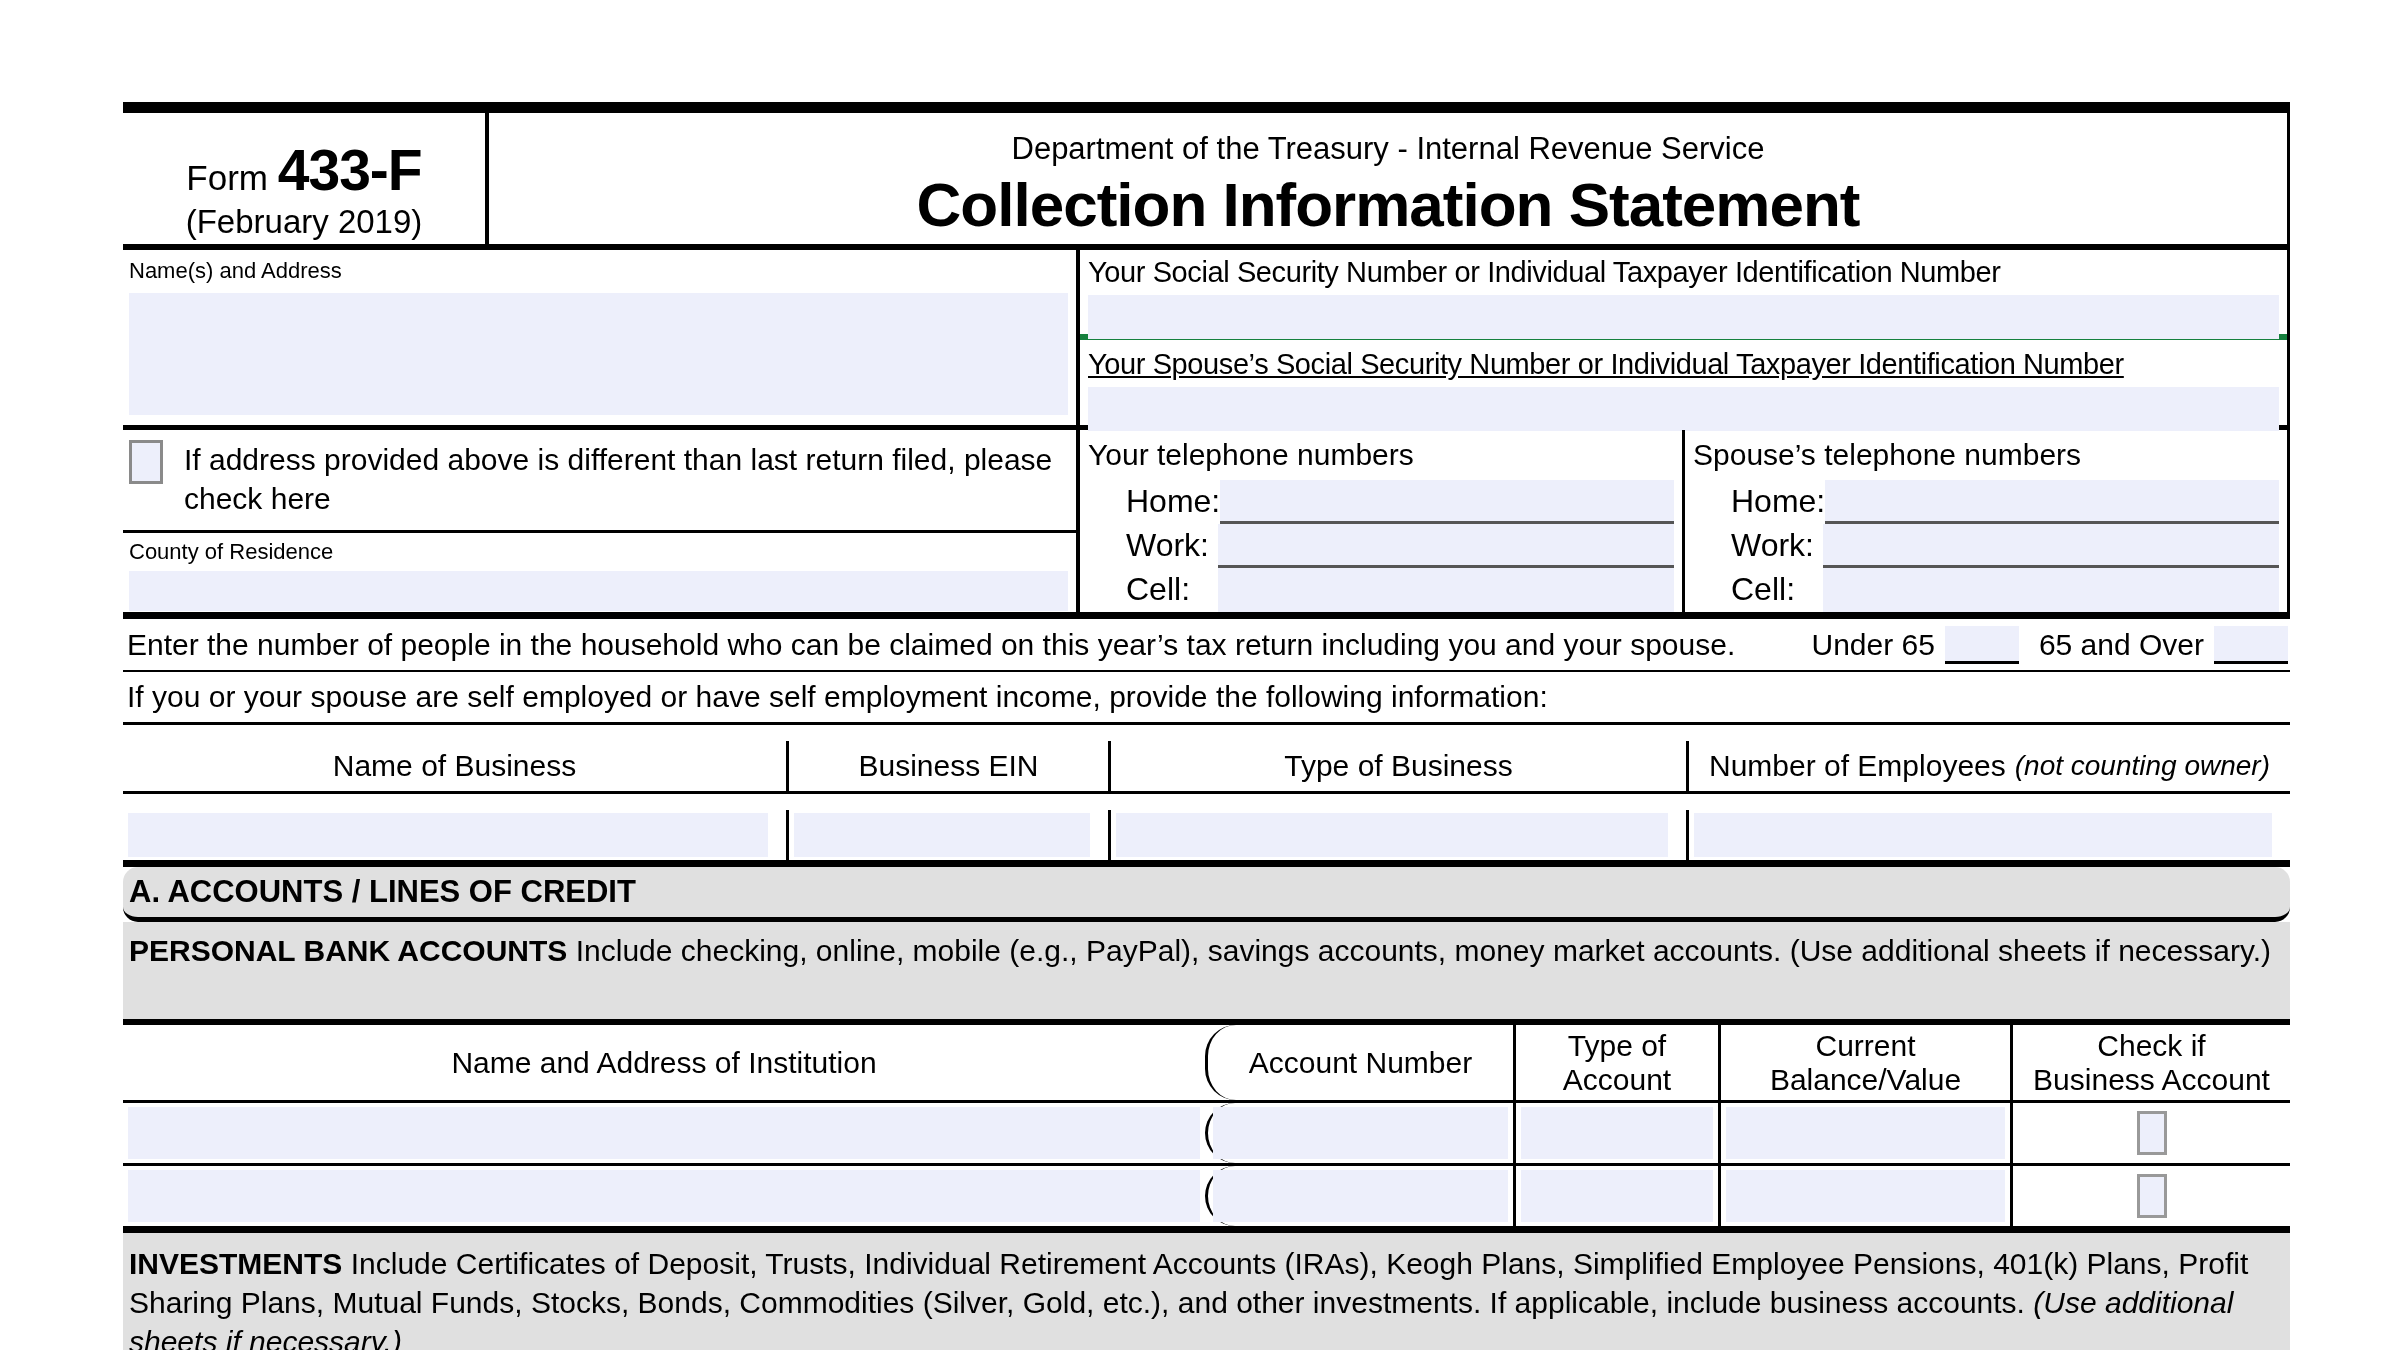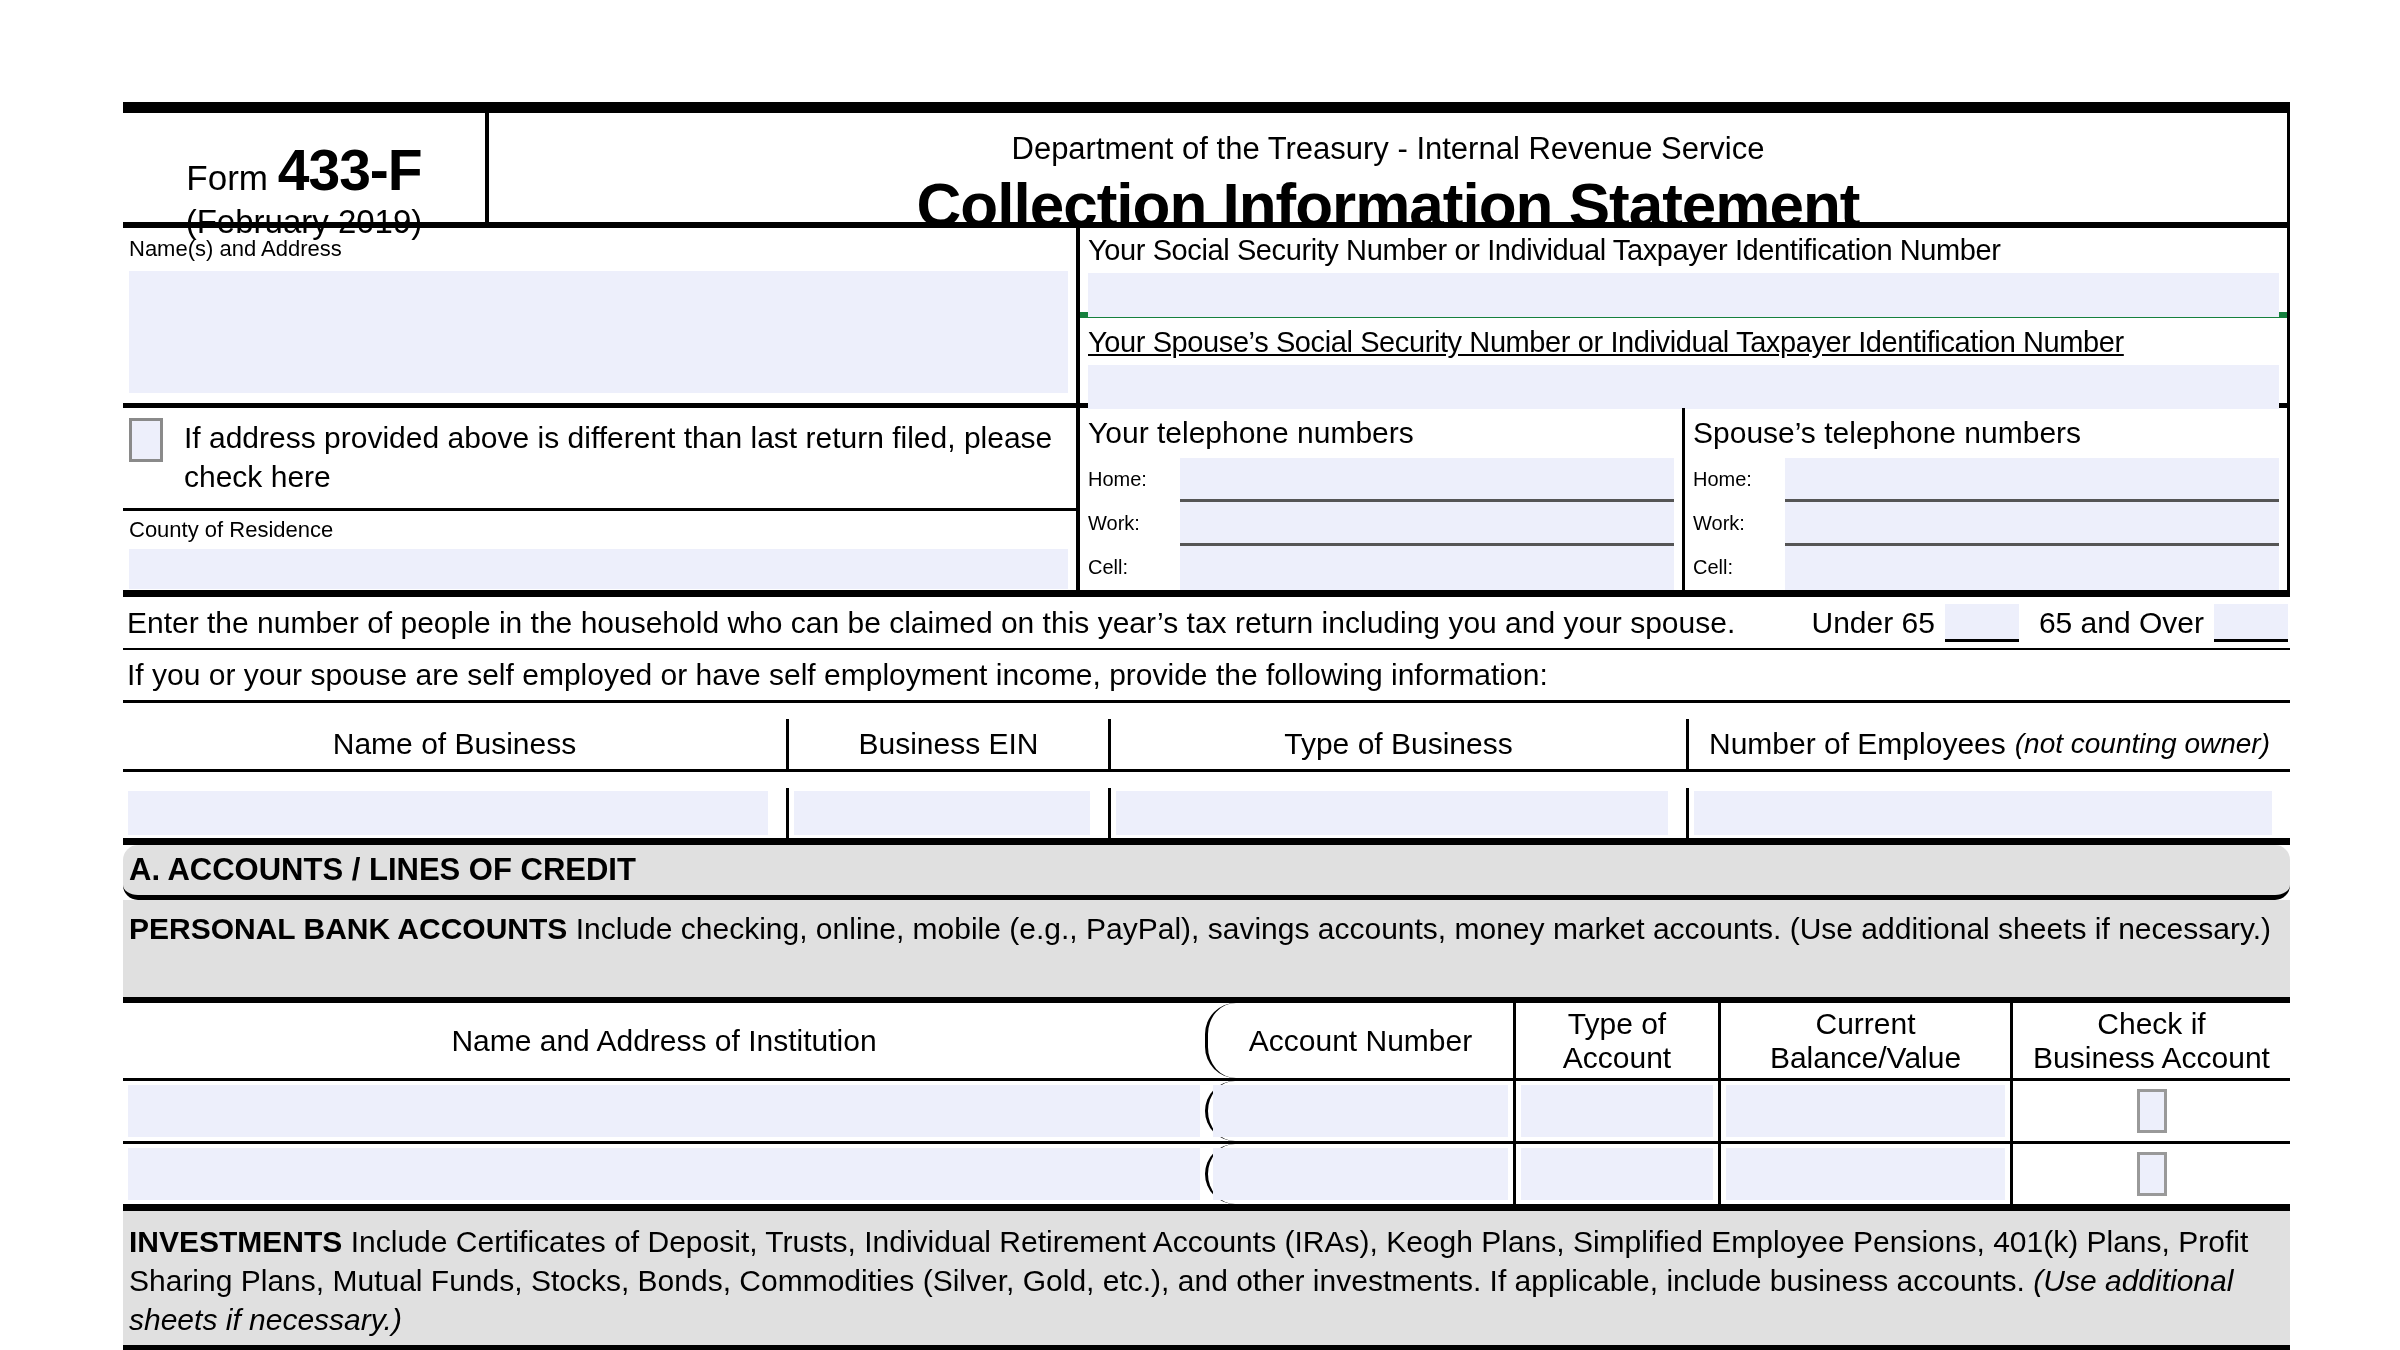--- a/index.html
+++ b/index.html
@@ -9,21 +9,21 @@
     color: #000;
     font-family: "Liberation Sans", "DejaVu Sans", sans-serif;
     overflow: hidden;
     position: relative;
   }
   .form-wrap { position: absolute; left: 123px; top: 102px; width: 2167px; }
 
   .topbar { height: 11px; background: #000; }
 
   
-  .hdr { display: flex; height: 115px; border-bottom: 6px solid #000; border-right: 3px solid #000; }
+  .hdr { display: flex; height: 137px; border-bottom: 6px solid #000; border-right: 3px solid #000; }
   .hdr-left { flex: 0 0 366px; border-right: 4px solid #000; text-align: center; padding-top: 24px; }
   .form-line { font-size: 35px; }
   .form-line .num { font-size: 57px; font-weight: bold; letter-spacing: -1px; }
   .rev { font-size: 33px; margin-top: 0px; }
   .hdr-right { flex: 1; text-align: center; padding-top: 18px; }
   .dept { font-size: 31px; }
   .big-title { font-size: 62px; font-weight: bold; letter-spacing: -1px; margin-top: 2px; }
 
   .field { background: var(--field-fill, #edeffb); }
   .label { font-size: 22px; }
@@ -43,21 +43,21 @@
   .r2-left { flex: 0 0 957px; border-right: 4px solid #000; display: flex; flex-direction: column; }
   .addr-check { height: 103px; border-bottom: 3px solid #000; display: flex; padding: 10px 20px 0 6px; }
   .checkbox { width: 34px; height: 44px; border: 3px solid #8a8a8a; background: var(--field-fill, #edeffb); flex: 0 0 auto; }
   .addr-check .txt { font-size: 30px; line-height: 39px; margin-left: 21px; padding-top: 0px; }
   .county { flex: 1; padding: 6px 8px 0 6px; }
   .county .field { height: 40px; margin-top: 6px; }
   .phone-col { flex: 0 0 605px; border-right: 3px solid #000; padding: 8px 0 0 8px; display: flex; flex-direction: column; }
   .phone-col.last { flex: 1; border-right: none; }
   .phone-title { font-size: 30px; height: 42px; }
   .phone-row { display: flex; height: 44px; }
-  .phone-row .plabel { flex: 0 0 92px; font-size: 20px; line-height: 42px; }
+  .phone-row .plabel { flex: 0 0 92px; font-size: 32px; line-height: 42px; margin-left: 38px; }
   .phone-row .field { flex: 1; margin-right: 8px; }
   .phone-row.u .field { border-bottom: 3px solid #555; }
 
   
   .household { height: 53px; border-bottom: 2px solid #000; display: flex; align-items: center; padding: 0 2px 0 4px; font-size: 30px; }
   .hh-right { margin-left: auto; display: flex; align-items: center; }
   .hh-field { width: 74px; height: 38px; background: var(--field-fill, #edeffb); border-bottom: 3px solid #000; margin-left: 10px; }
   .hh-lbl2 { margin-left: 20px; }
 
   .selfemp { height: 50px; font-size: 30px; display: flex; align-items: center; padding-left: 4px; }

